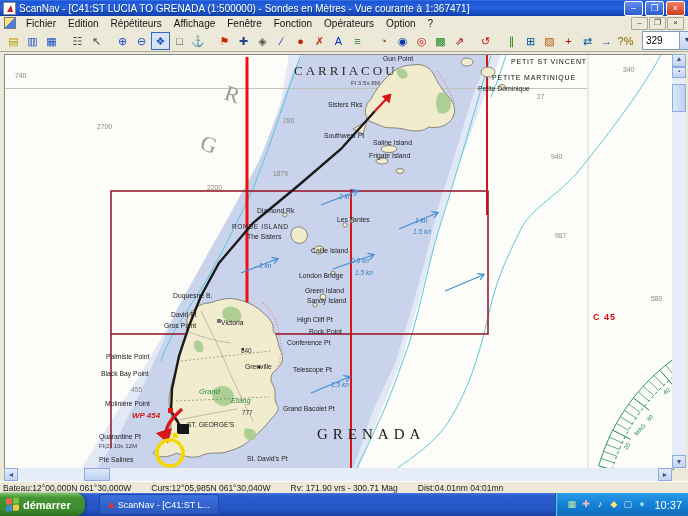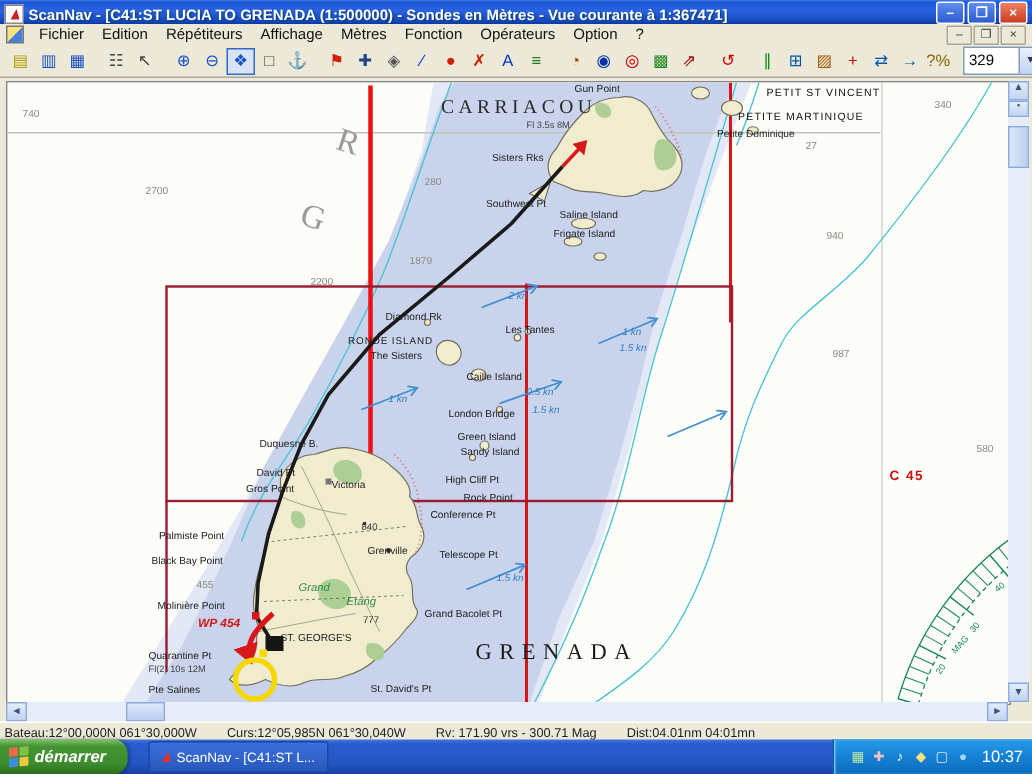--- a/index.html
+++ b/index.html
@@ -2,21 +2,21 @@
 <html><head>
 <meta charset="utf-8">
 <style>
   html,body{margin:0;padding:0;}
   body{width:688px;height:516px;overflow:hidden;position:relative;
        font-family:"Liberation Sans",sans-serif;background:#ece9d8;}
   .abs{position:absolute;}
   
   #titlebar{left:0;top:0;width:688px;height:16px;
     background:linear-gradient(180deg,#3a77e8 0%,#1c55d4 10%,#2a63e0 45%,#1447bc 90%,#0c37a0 100%);
-    display:flex;align-items:flex-end;color:#fff;font-size:10px;font-weight:bold;}
+    display:flex;align-items:center;color:#fff;font-size:10px;font-weight:normal;}
   #app-icon{width:11px;height:11px;margin:0 3px 0 3px;background:#fff;border:1px solid #888;
     display:flex;align-items:center;justify-content:center;}
   #app-icon .sail{width:0;height:0;border-left:4px solid transparent;border-right:2px solid transparent;
     border-bottom:7px solid #c22;}
   #title-text{white-space:nowrap;overflow:hidden;text-shadow:1px 1px 1px #0338;}
   .winbtns{margin-left:auto;display:flex;gap:2px;padding-right:3px;}
   .wbtn{width:17px;height:13px;font-size:9px;line-height:12px;text-align:center;color:#fff;
     background:linear-gradient(180deg,#5f8df0,#2c5cd0);border:1px solid #fff;border-radius:2px;}
   .wbtn.close{background:linear-gradient(180deg,#ee8163,#cf3b1d);}
   
@@ -69,21 +69,21 @@
     background:linear-gradient(180deg,#dce8fa,#bccff0);border:1px solid #8cace0;box-sizing:border-box;}
   
   #statusbar{left:0;top:481px;width:688px;height:12px;background:#ece9d8;border-top:1px solid #fff;
     font-size:8.5px;color:#222;display:flex;align-items:center;padding-left:3px;box-sizing:border-box;}
   #statusbar span{margin-right:20px;white-space:nowrap;}
   
   #taskbar{left:0;top:493px;width:688px;height:23px;
     background:linear-gradient(180deg,#4177e0 0%,#2a5cd0 12%,#2456c4 70%,#1941a5 100%);
     display:flex;align-items:center;}
   #startbtn{height:23px;padding:0 14px 0 6px;display:flex;align-items:center;gap:4px;color:#fff;
-    font-weight:bold;font-style:italic;font-size:11px;
+    font-weight:bold;font-size:11px;
     background:linear-gradient(180deg,#7ec465 0%,#449433 20%,#3d8c2d 70%,#2c6e20 100%);
     border-radius:0 9px 9px 0;box-shadow:1px 0 3px #0006;}
   #xpflag{width:13px;height:13px;display:grid;grid-template-columns:6px 6px;grid-gap:1px;transform:skewY(-6deg);}
   #xpflag i{display:block;height:5.5px;border-radius:1px;}
   .taskbtn{height:19px;margin-left:14px;display:flex;align-items:center;gap:4px;padding:0 8px;
     color:#fff;font-size:9px;background:linear-gradient(180deg,#3c70dd,#2858bc);
     border:1px solid #1c48a8;border-radius:2px;min-width:100px;}
   .tb-sail{width:0;height:0;border-left:4px solid transparent;border-right:2px solid transparent;
     border-bottom:7px solid #d33;}
   #tray{margin-left:auto;height:23px;display:flex;align-items:center;padding:0 6px 0 10px;gap:3px;
@@ -107,21 +107,21 @@
   </span>
 </div>
 
 <div id="menubar" class="abs">
   <span id="mdi-icon"></span>
   <span id="menu-items" style="display:flex;">
       <span class="menu-item">Fichier</span>
       <span class="menu-item">Edition</span>
       <span class="menu-item">Répétiteurs</span>
       <span class="menu-item">Affichage</span>
-      <span class="menu-item">Mètres</span>
+      <span class="menu-item">Fenêtre</span>
       <span class="menu-item">Fonction</span>
       <span class="menu-item">Opérateurs</span>
       <span class="menu-item">Option</span>
       <span class="menu-item">?</span>
     </span>
   <span class="mdibtns">
     <span class="mdib">–</span>
     <span class="mdib">❐</span>
     <span class="mdib">×</span>
   </span>

